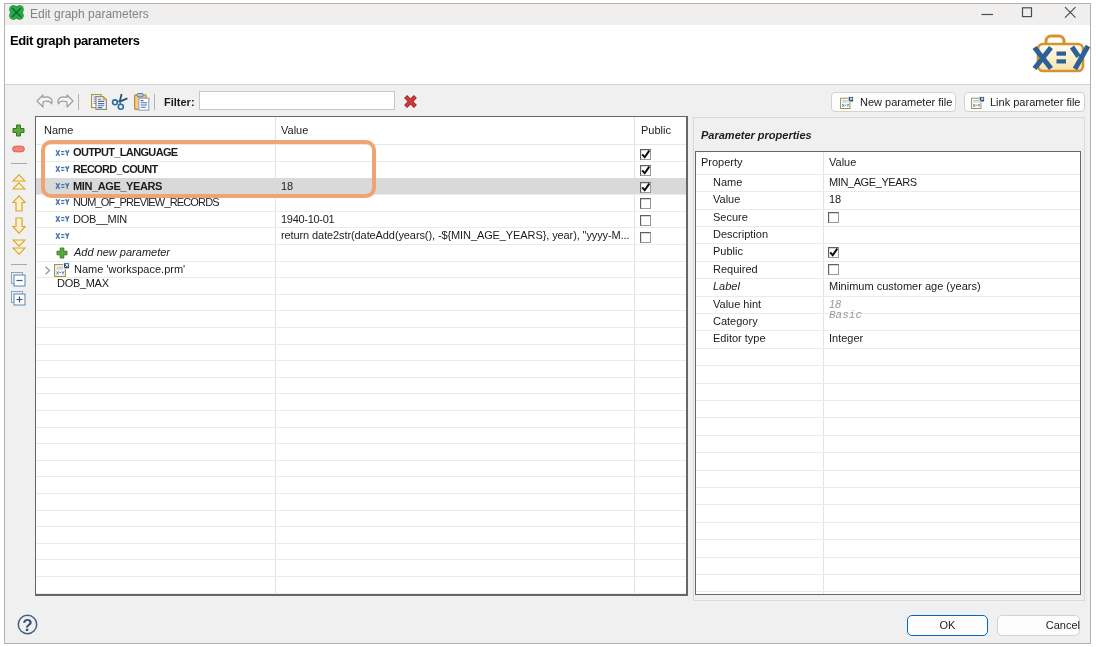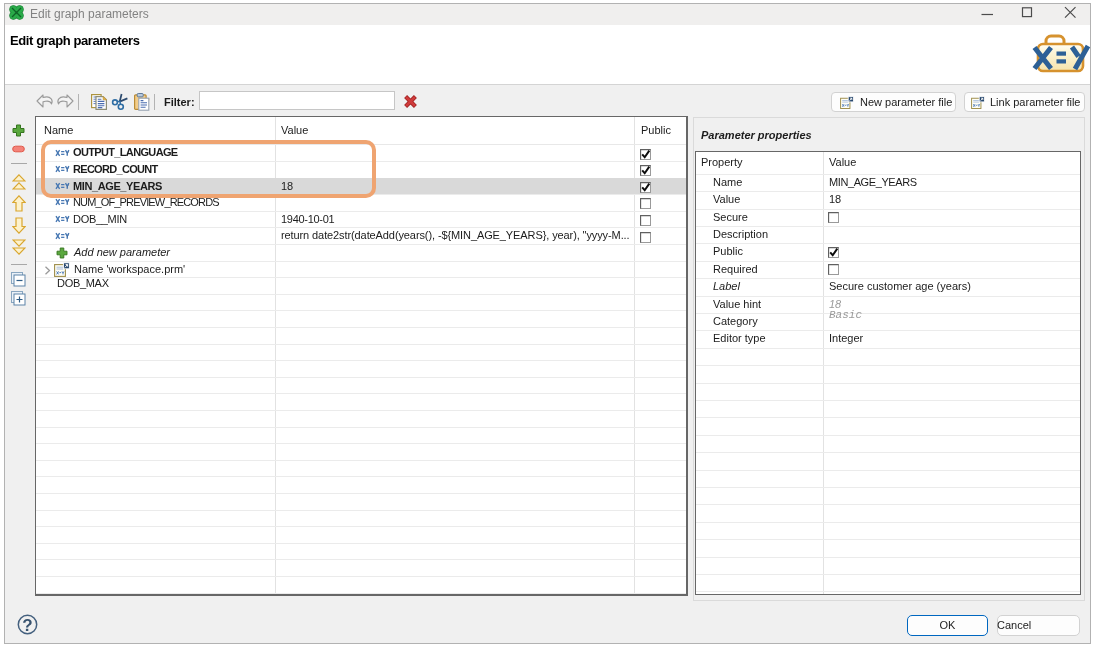--- a/index.html
+++ b/index.html
@@ -321,28 +321,28 @@
     <rect x="0.5" y="0.5" width="10" height="10" fill="#fff" stroke="#9a9a9a"></rect>
     <path d="M0.5,10.5 V0.5 H10.5" fill="none" stroke="#606060" stroke-width="1.3"></path>
     <path d="M2.2,5.4 L4.7,8.2 L9.3,1.6" stroke="#0d0d0d" stroke-width="2" fill="none"></path>
   </svg>
 <div class="abs t11" style="left:713px;top:260.7px;height:17.4px;line-height:17.4px;">Required</div>
 <svg class="abs" style="left:827.5px;top:264.0px" width="11" height="11" viewBox="0 0 11 11">
     <rect x="0.5" y="0.5" width="10" height="10" fill="#fff" stroke="#9a9a9a"></rect>
     <path d="M0.5,10.5 V0.5 H10.5" fill="none" stroke="#606060" stroke-width="1.3"></path>
   </svg>
 <div class="abs t11" style="left:713px;top:278.1px;height:17.4px;line-height:17.4px;font-style:italic;">Label</div>
-<div class="abs t11" style="left:829px;top:278.1px;height:17.4px;line-height:17.4px;">Secure customer age (years)</div>
+<div class="abs t11" style="left:829px;top:278.1px;height:17.4px;line-height:17.4px;">Minimum customer age (years)</div>
 <div class="abs t11" style="left:713px;top:295.5px;height:17.4px;line-height:17.4px;">Value hint</div>
 <div class="abs t11" style="left:829px;top:295.5px;height:17.4px;line-height:17.4px;font-style:italic;color:#9a9a9a;">18</div>
 <div class="abs t11" style="left:713px;top:312.9px;height:17.4px;line-height:17.4px;">Category</div>
 <div class="abs t11" style="left:829px;top:307px;height:17.4px;line-height:17.4px;font-style:italic;color:#9a9a9a;font-family:Liberation Mono, monospace;">Basic</div>
 <div class="abs t11" style="left:713px;top:330.3px;height:17.4px;line-height:17.4px;">Editor type</div>
 <div class="abs t11" style="left:829px;top:330.3px;height:17.4px;line-height:17.4px;">Integer</div>
 
 <svg class="abs" style="left:17px;top:614px" width="21" height="21" viewBox="0 0 21 21">
   <circle cx="10.5" cy="10.5" r="9.2" fill="none" stroke="#44607e" stroke-width="1.5"></circle>
   <text x="10.5" y="16.6" text-anchor="middle" font-family="Liberation Sans" font-size="17" font-weight="bold" fill="#38536f">?</text>
 </svg>
 <div class="abs" style="left:907px;top:615px;width:81px;height:21px;background:#fdfdfd;border:1px solid #0067c0;border-radius:5px;"></div>
 <div class="abs t11" style="left:907px;top:615px;width:81px;height:21px;line-height:21px;text-align:center;">OK</div>
 <div class="abs" style="left:997px;top:615px;width:83px;height:21px;background:#fdfdfd;border:1px solid #d2d2d2;border-radius:5px;"></div>
-<div class="abs t11" style="left:997px;top:615px;width:83px;height:21px;line-height:21px;text-align:left;">Cancel</div>
+<div class="abs t11" style="left:997px;top:615px;width:83px;height:21px;line-height:21px;text-align:right;">Cancel</div>
 
 </body></html>

